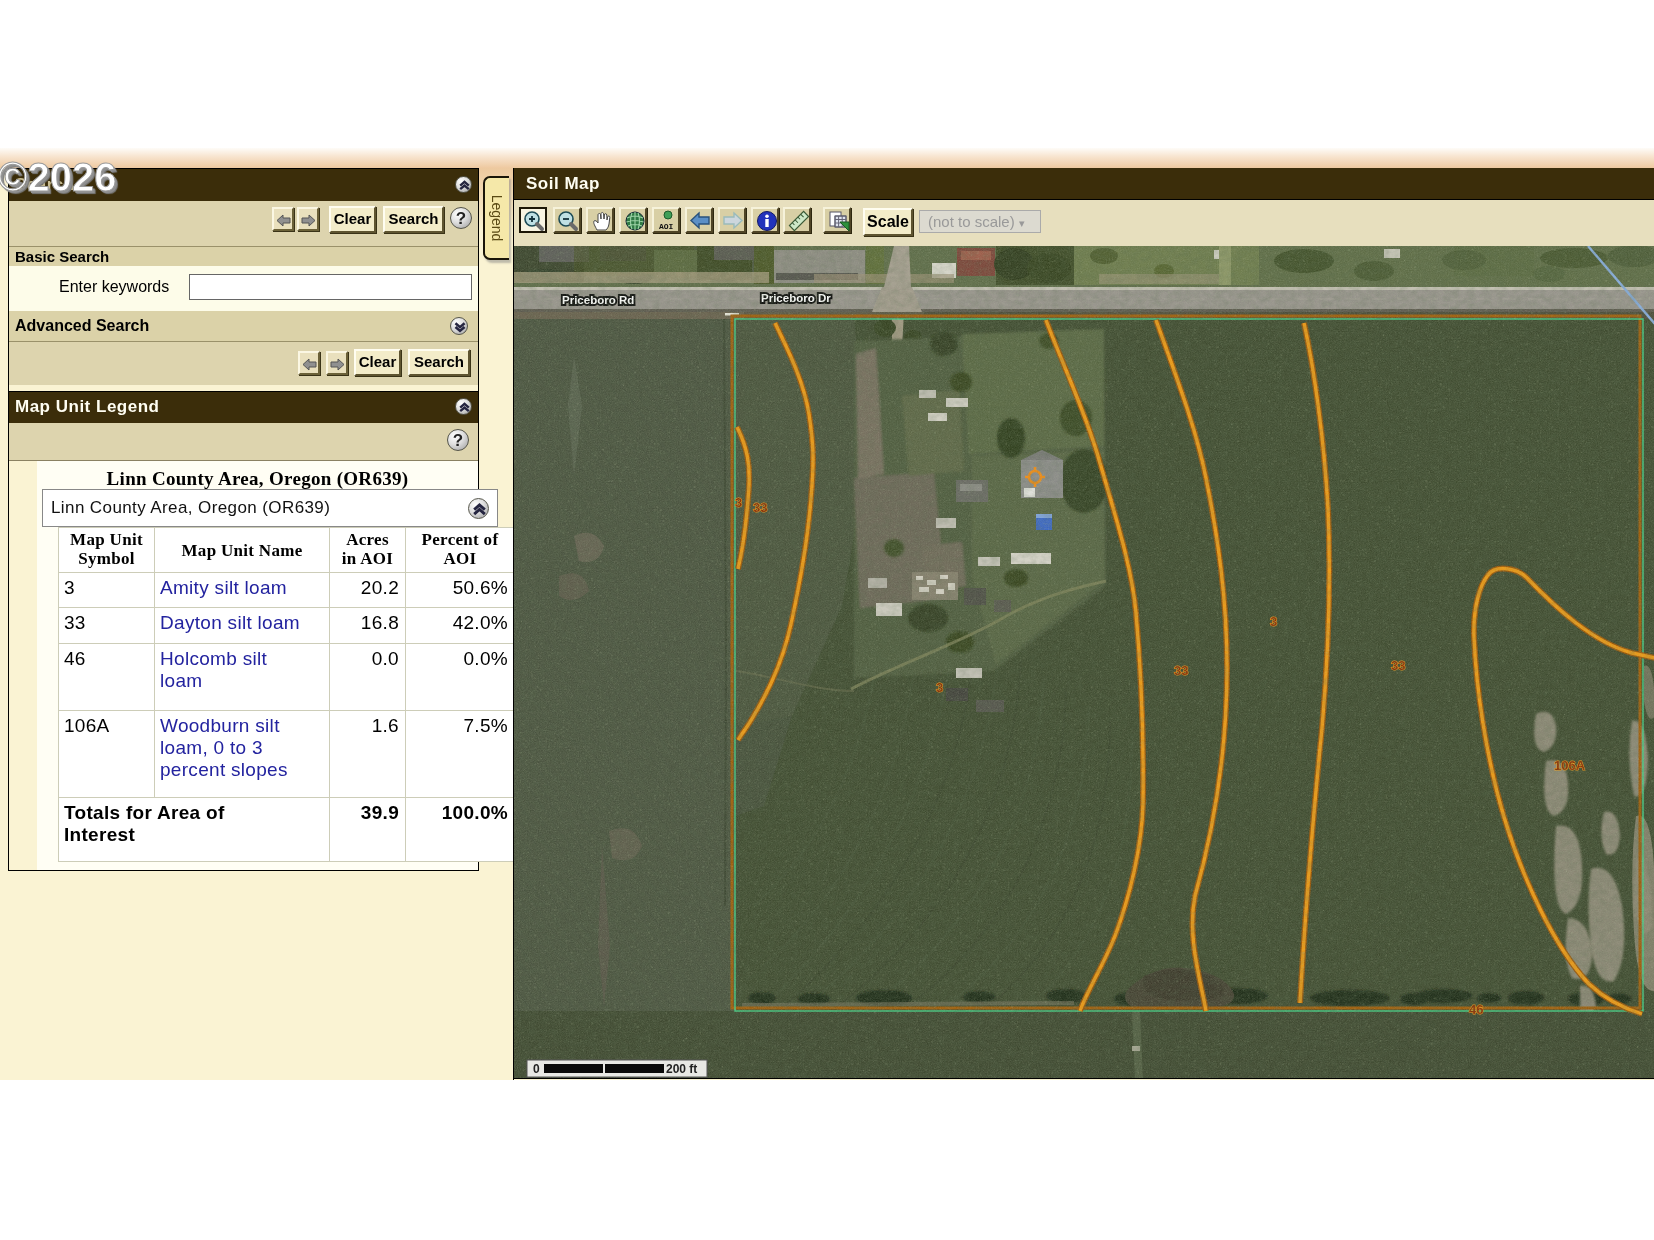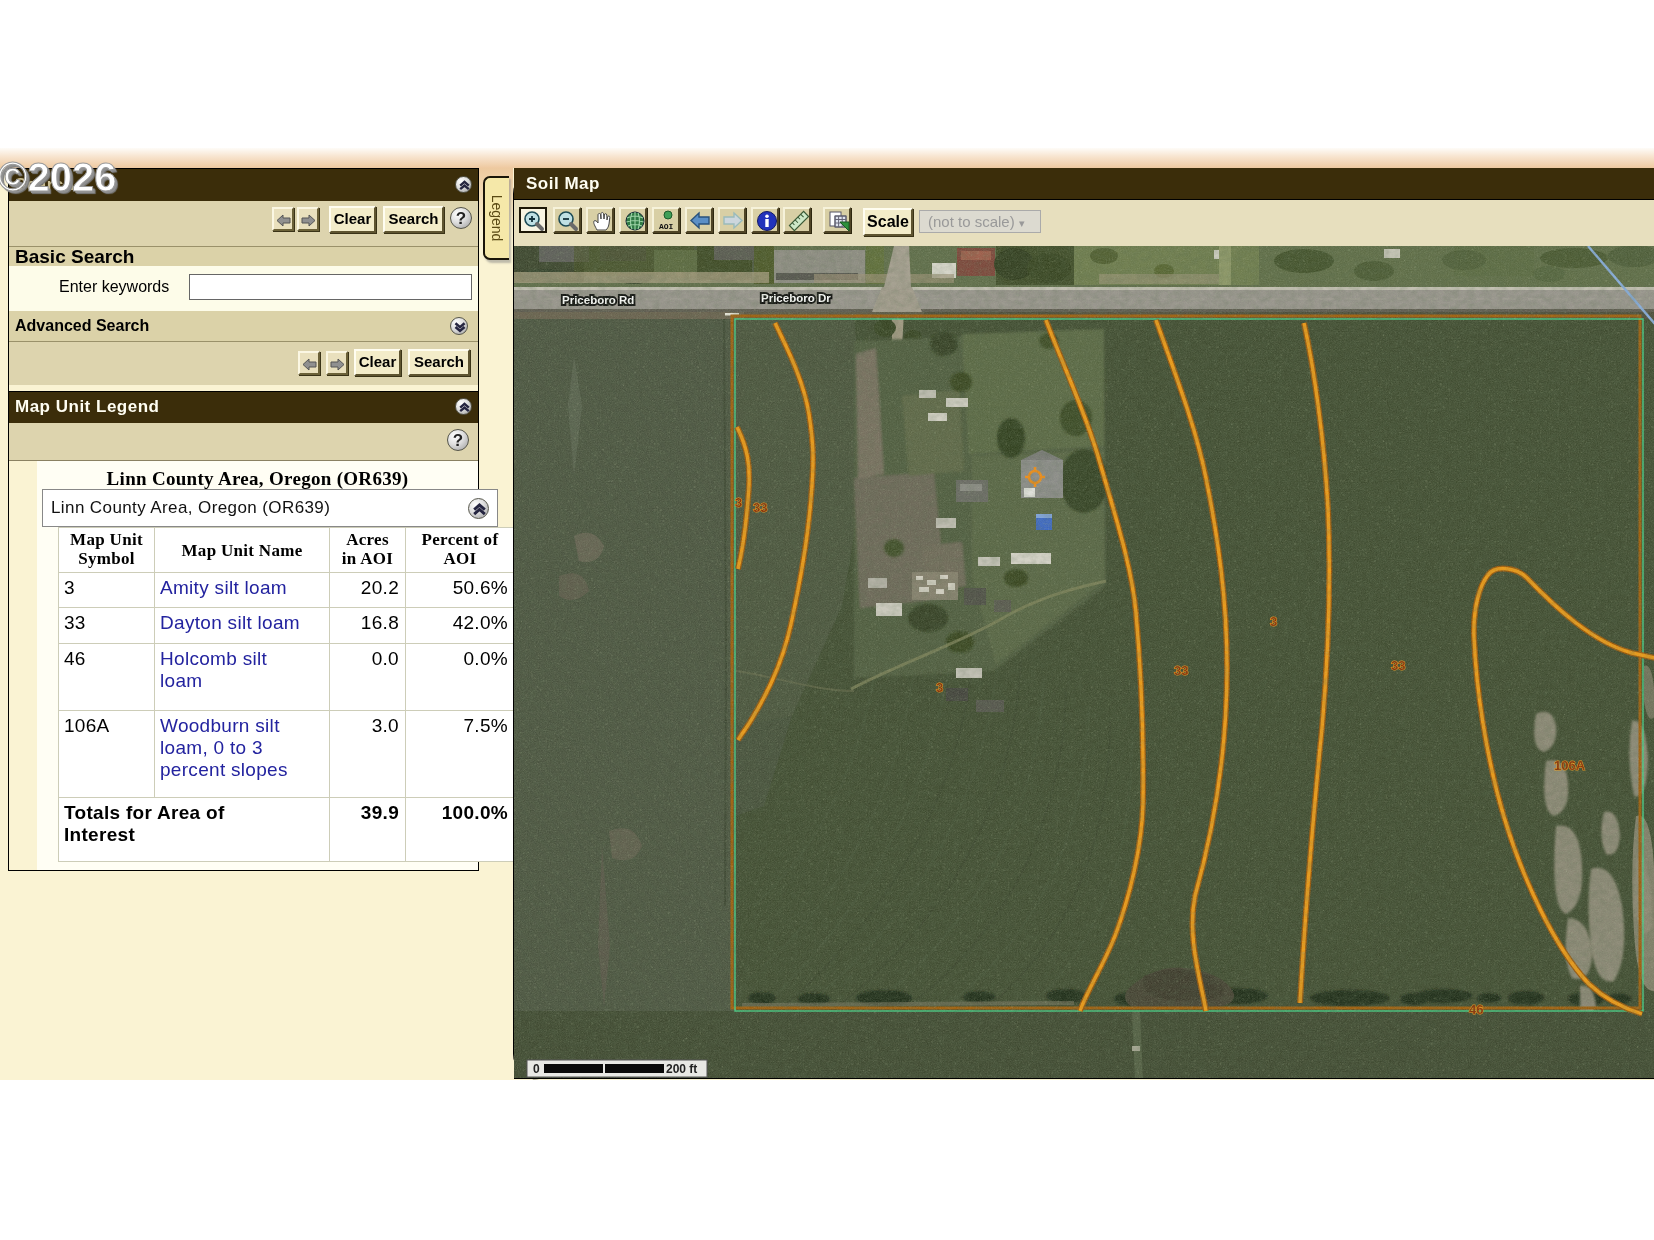--- a/index.html
+++ b/index.html
@@ -53,21 +53,21 @@
       </div>
     <div class="arrbtn" style="left:288px; top:6px;">
         <svg class="ic" style="left:2px;top:5px;" width="15" height="13" viewBox="0 0 15 13">
           <path d="M8 1 L14 6.5 L8 12 L8 9 L1 9 L1 4 L8 4 Z" fill="#909090" stroke="#555" stroke-width="1"></path>
         </svg>
       </div>
     <div class="btn3d" style="left:320px; top:5px; width:47px; height:27px; line-height:22px;">Clear</div>
     <div class="btn3d" style="left:374px; top:5px; width:61px; height:27px; line-height:22px;">Search</div>
     <div class="ball" style="left:441px; top:6px; width:22px; height:22px; font-weight:bold; font-size:17px; text-align:center; line-height:21px; color:#222;">?</div>
   </div>
-  <div class="sechead" style="height:19px; font-size:19px; line-height:19px;">Basic Search</div>
+  <div class="sechead" style="height:19px; font-size:15px; line-height:19px;">Basic Search</div>
   <div style="background:#fdfce9; height:45px; position:relative;padding-left:24px;">
     <label style="position:absolute; left:50px; top:12px; font-size:16px;">Enter keywords</label>
     <input style="position: absolute; left: 180px; top: 8px; width: 283px; height: 26px; border: 1px solid rgb(102, 102, 102); background: rgb(255, 255, 255);">
   </div>
   <div class="sechead" style="height:30px; font-size:16px; line-height:29px;">Advanced Search
     <div class="ball" style="right:10px; top:6px; width:18px; height:18px;">
         <svg class="ic" width="18" height="18" viewBox="0 0 17 17">
           <path d="M4.2 4.9 L8.5 8.6 L12.8 4.9" fill="none" stroke="#252540" stroke-width="2.4"></path>
           <path d="M4.2 8.5 L8.5 12.2 L12.8 8.5" fill="none" stroke="#252540" stroke-width="2.4"></path>
         </svg>
@@ -146,34 +146,34 @@
           </tr>
       <tr style="height:67px;">
             <td>46</td>
             <td><a>Holcomb silt<br>loam</a></td>
             <td class="num">0.0</td>
             <td class="num">0.0%</td>
           </tr>
       <tr style="height:87px;">
             <td>106A</td>
             <td><a>Woodburn silt<br>loam, 0 to 3<br>percent slopes</a></td>
-            <td class="num">3.0</td>
+            <td class="num">1.6</td>
             <td class="num">7.5%</td>
           </tr>
       <tr style="height:64px; font-weight:bold;">
             <td colspan="2" style="font-size:19px;">Totals for Area of<br>Interest</td>
             <td class="num">39.9</td>
             <td class="num">100.0%</td>
           </tr>
     </tbody>
       </table>
   </div>
 </div>
 
-<div class="abs" style="left:513px; top:168px; width:1141px; height:912px; border-left:1px solid #000;border-radius:26px;">
+<div class="abs" style="left:513px; top:168px; width:1141px; height:912px; border-left:1px solid #000;">
   <div class="dkhead" style="height:32px; border-bottom:1px solid #000;">Soil Map</div>
   <div class="tanband" style="height:46px; background:#e7dfbe;">
 
     <div class="mbtn sel" style="left:5px; top:7px;">
         <svg class="ic" style="left:1px;top:1px;" width="24" height="22" viewBox="0 0 24 22">
           <circle cx="10" cy="9" r="7" fill="#bfe0e4" stroke="#1c4a55" stroke-width="1.6"></circle>
           <path d="M10 6v6M7 9h6" stroke="#14323c" stroke-width="1.8"></path>
           <path d="M15 14 L20 19" stroke="#6a6a6a" stroke-width="4" stroke-linecap="round"></path>
         </svg>
       </div>

